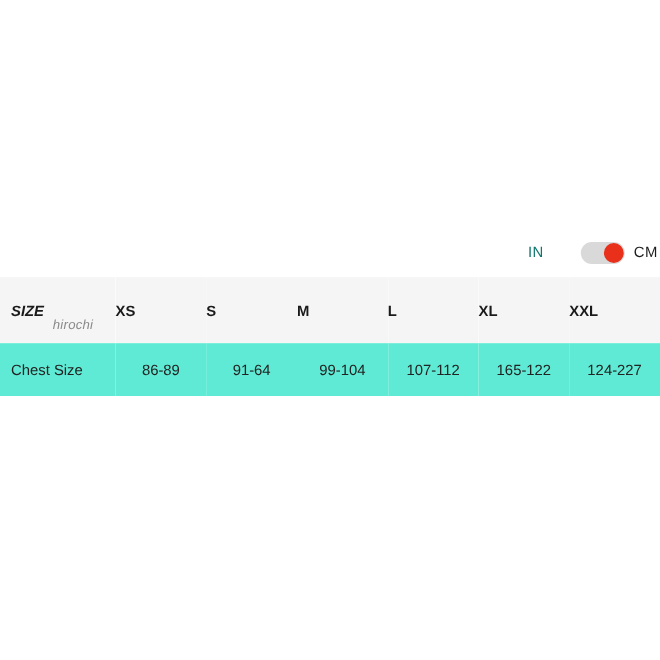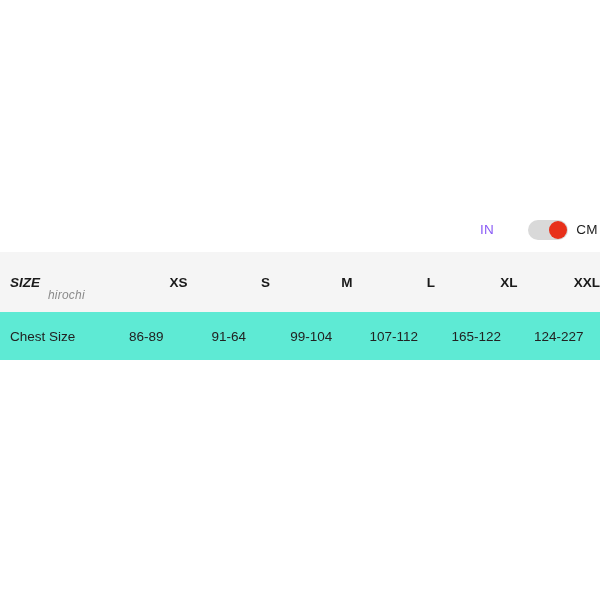--- a/index.html
+++ b/index.html
@@ -35,21 +35,21 @@
     padding-right: 2px;
     box-sizing: border-box;
   }
 
   .unit-label {
     font-size: 13.5px;
     letter-spacing: 0.4px;
     line-height: 1;
     user-select: none;
   }
-  .unit-label.inactive { color: #8b5cf6; }
+  .unit-label.inactive { color: #0f766e; }
   .unit-label.active    { color: #1d1d1d; }
 
   .unit-label.in { margin-right: 34px; }
   .unit-label.cm { margin-left: 8px; }
 
   .toggle {
     position: relative;
     width: 40px;
     height: 20px;
     border-radius: 10px;
@@ -80,21 +80,21 @@
   .size-table tr.header-row {
     background: #f5f5f5;
   }
   .size-table tr.header-row th {
     height: 60px;
     vertical-align: middle;
     padding: 0;
     font-size: 13.5px;
     font-weight: bold;
     color: #1a1a1a;
-    text-align: right;
+    text-align: left;
     position: relative;
   }
   .size-table tr.header-row th.col-label {
     text-align: left;
     padding-left: 10px;
     font-style: italic;
   }
 
   .watermark {
     position: absolute;

